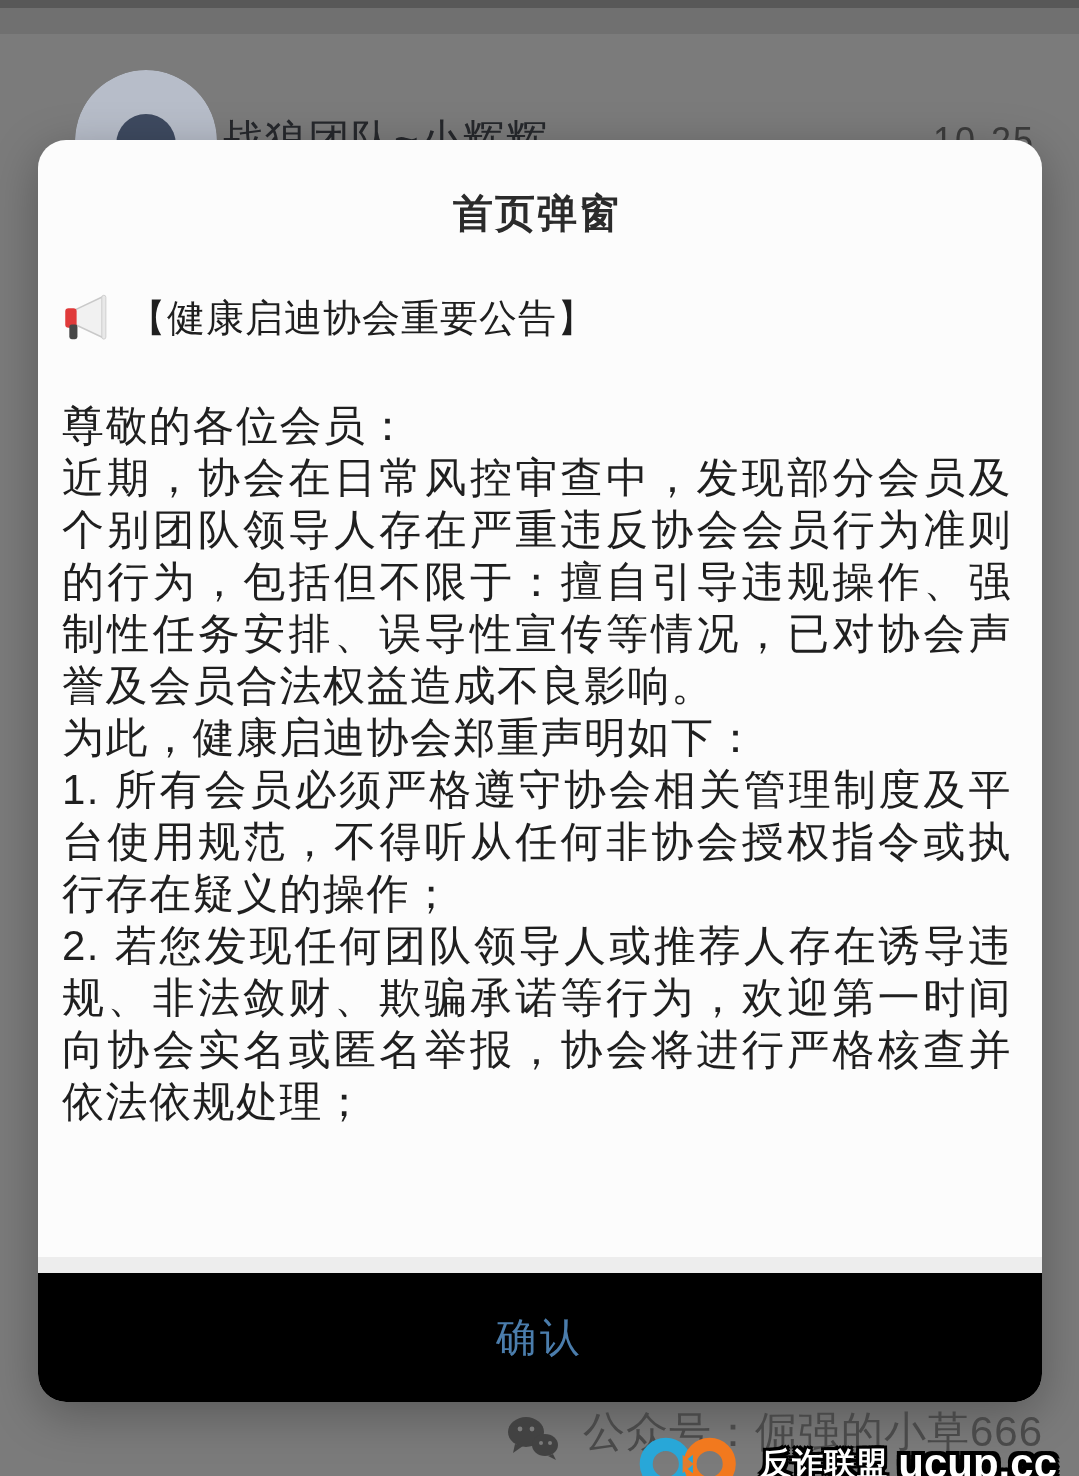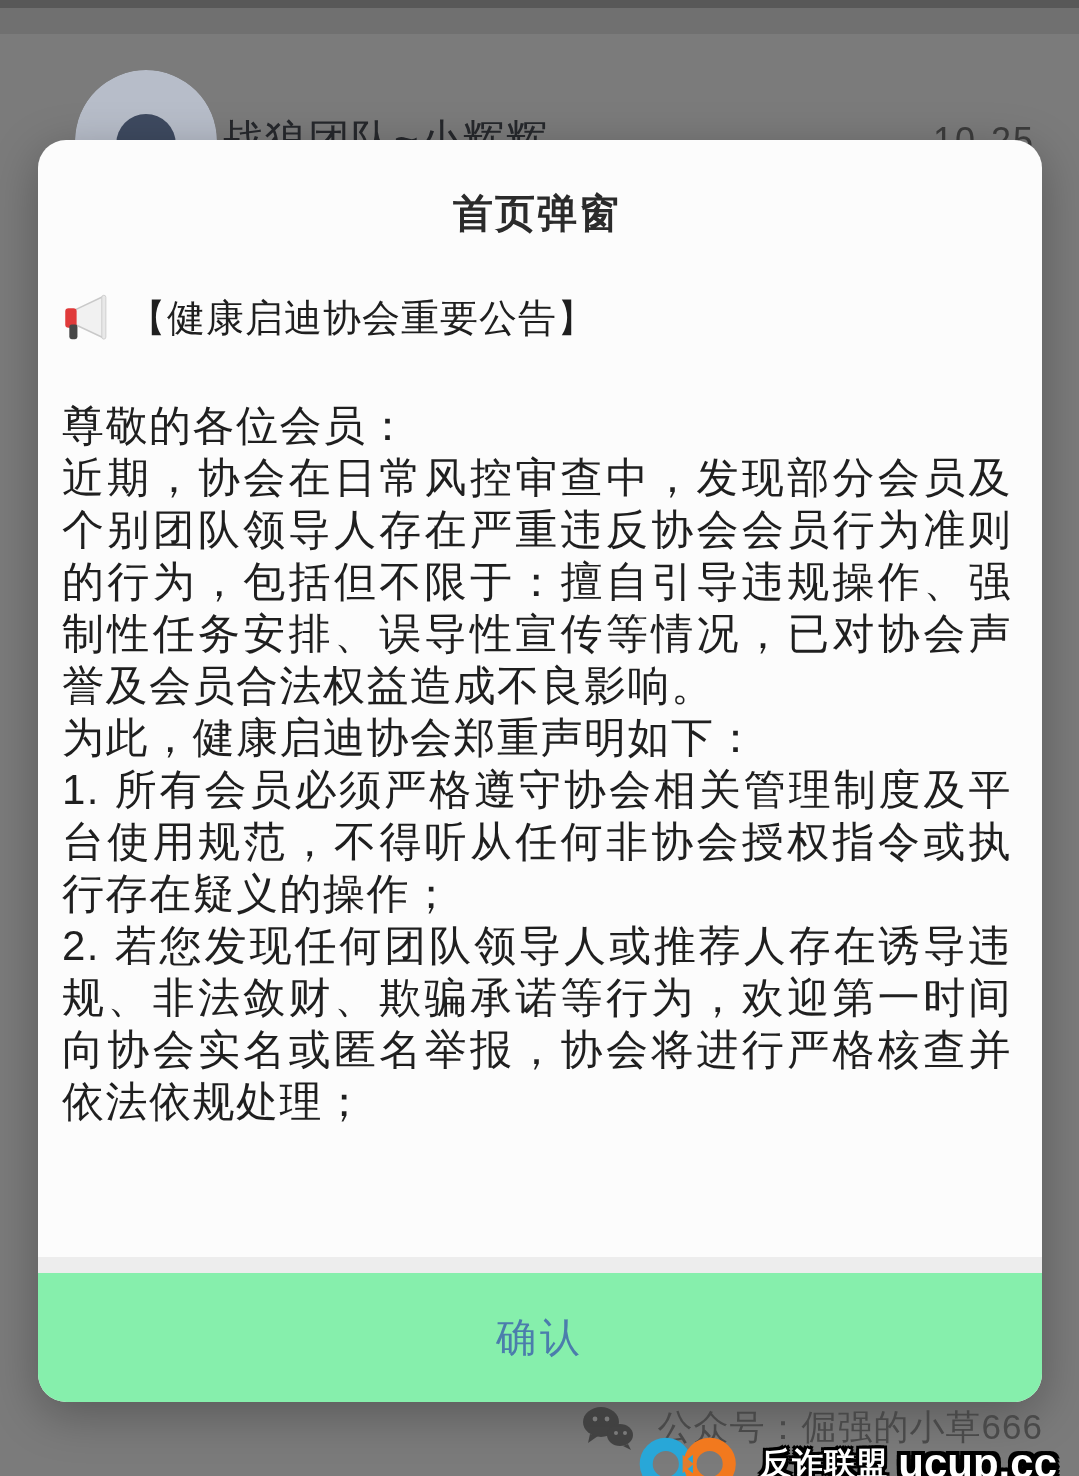--- a/index.html
+++ b/index.html
@@ -53,33 +53,33 @@
   .salutation { margin-top:56px; }
   .body-text {
     font-size:42px; color:#1f1f1f; letter-spacing:1.5px; line-height:52px;
     text-align:justify;
   }
   .para { }
 
   .modal-divider { height:16px; background:#ededed; }
   .modal-footer {
     height:132px; display:flex; align-items:center; justify-content:center;
-    background:#86efac;
+    background:#000000;
   }
   .confirm-btn {
     border:none; background:transparent; cursor:pointer;
     font-family:inherit; font-size:40px; letter-spacing:4px;
     color:#4b7dac; font-weight:500;
   }
 
   
   .wm-account {
     position:absolute; right:36px; top:1404px;
-    display:flex; align-items:center; gap:24px;
-    color:#454545; font-size:35px; letter-spacing:1px;
+    display:flex; align-items:flex-end; gap:24px;
+    color:#454545; font-size:42px; letter-spacing:1px;
     opacity:.9; z-index:3;
   }
   .wechat-icon { width:52px; height:44px; }
   .wm-time {
     position:absolute; right:72px; top:1446px;
     font-size:34px; color:#565656; letter-spacing:2px; z-index:2;
   }
   .wm-antifraud {
     position:absolute; right:22px; top:1436px;
     display:flex; align-items:center; gap:10px; z-index:4;

